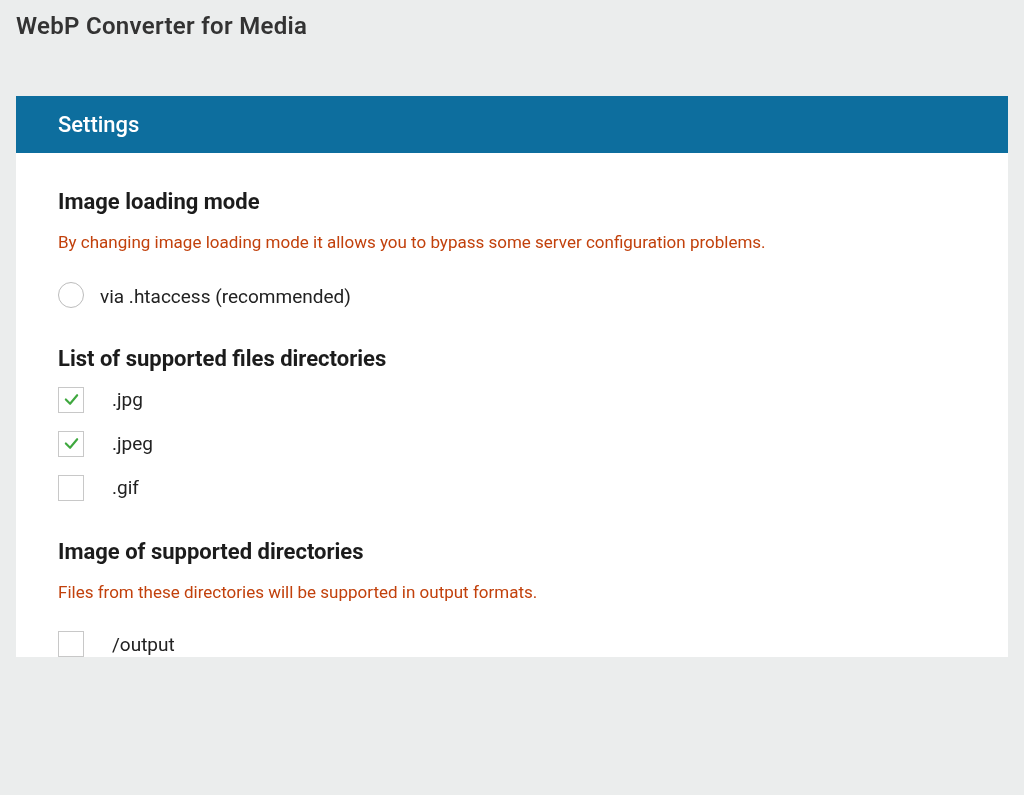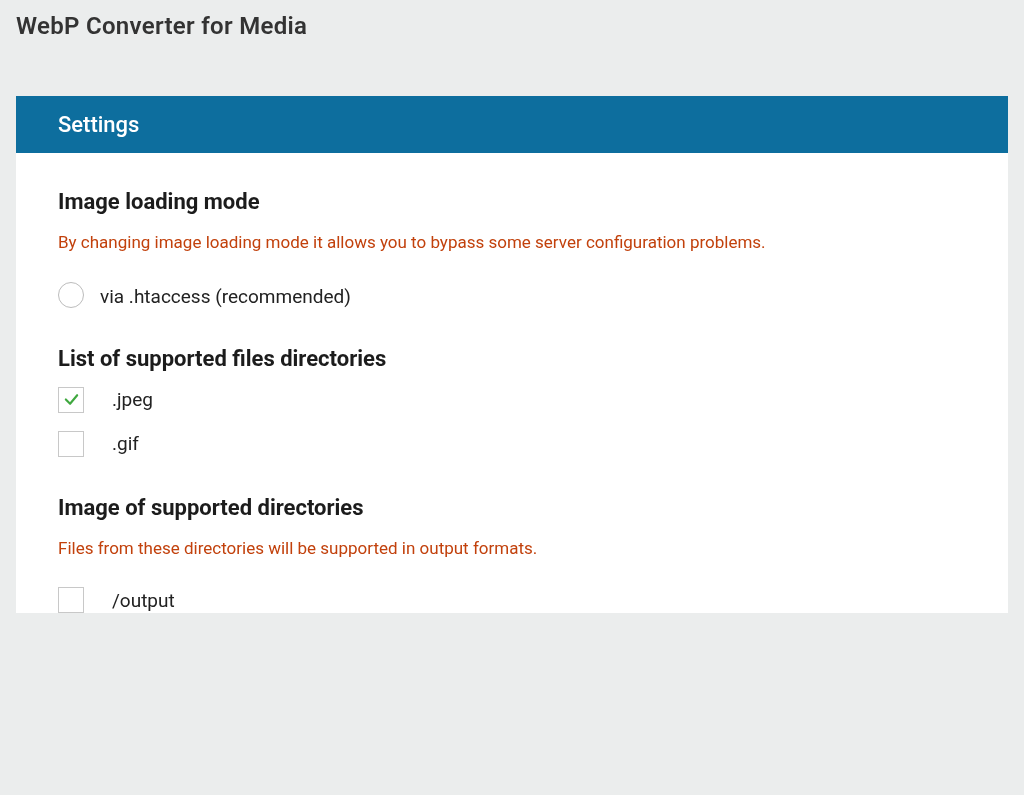--- a/index.html
+++ b/index.html
@@ -143,20 +143,28 @@
 
     <div class="section">
       <div class="section-title">List of supported files directories</div>
 
       <div class="check-row">
         <span class="checkbox checked">
           <svg viewBox="0 0 24 24">
               <path d="M4 12 L10 18 L20 6"></path>
             </svg>
         </span>
+        <span class="check-label">.jpg</span>
+      </div>
+      <div class="check-row">
+        <span class="checkbox checked">
+          <svg viewBox="0 0 24 24">
+              <path d="M4 12 L10 18 L20 6"></path>
+            </svg>
+        </span>
         <span class="check-label">.jpeg</span>
       </div>
       <div class="check-row">
         <span class="checkbox">
           
         </span>
         <span class="check-label">.gif</span>
       </div>
     </div>
 

